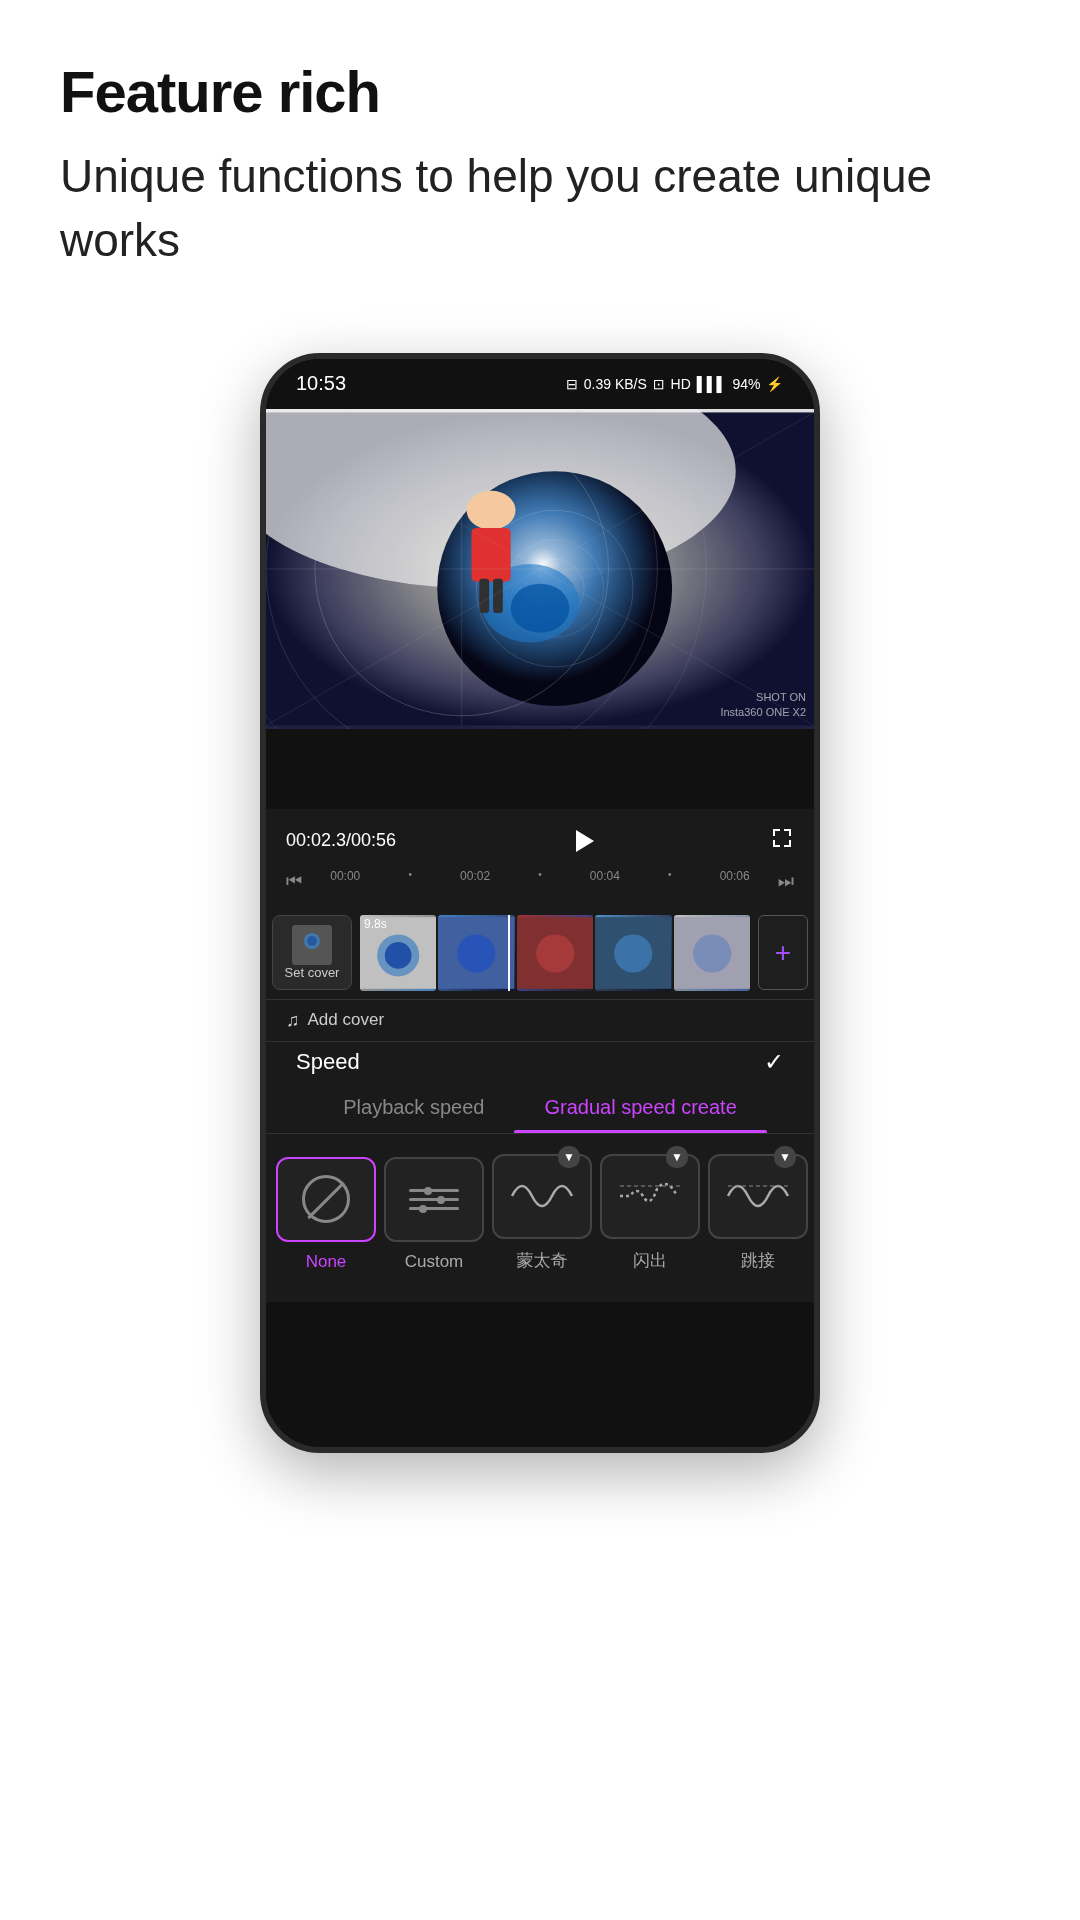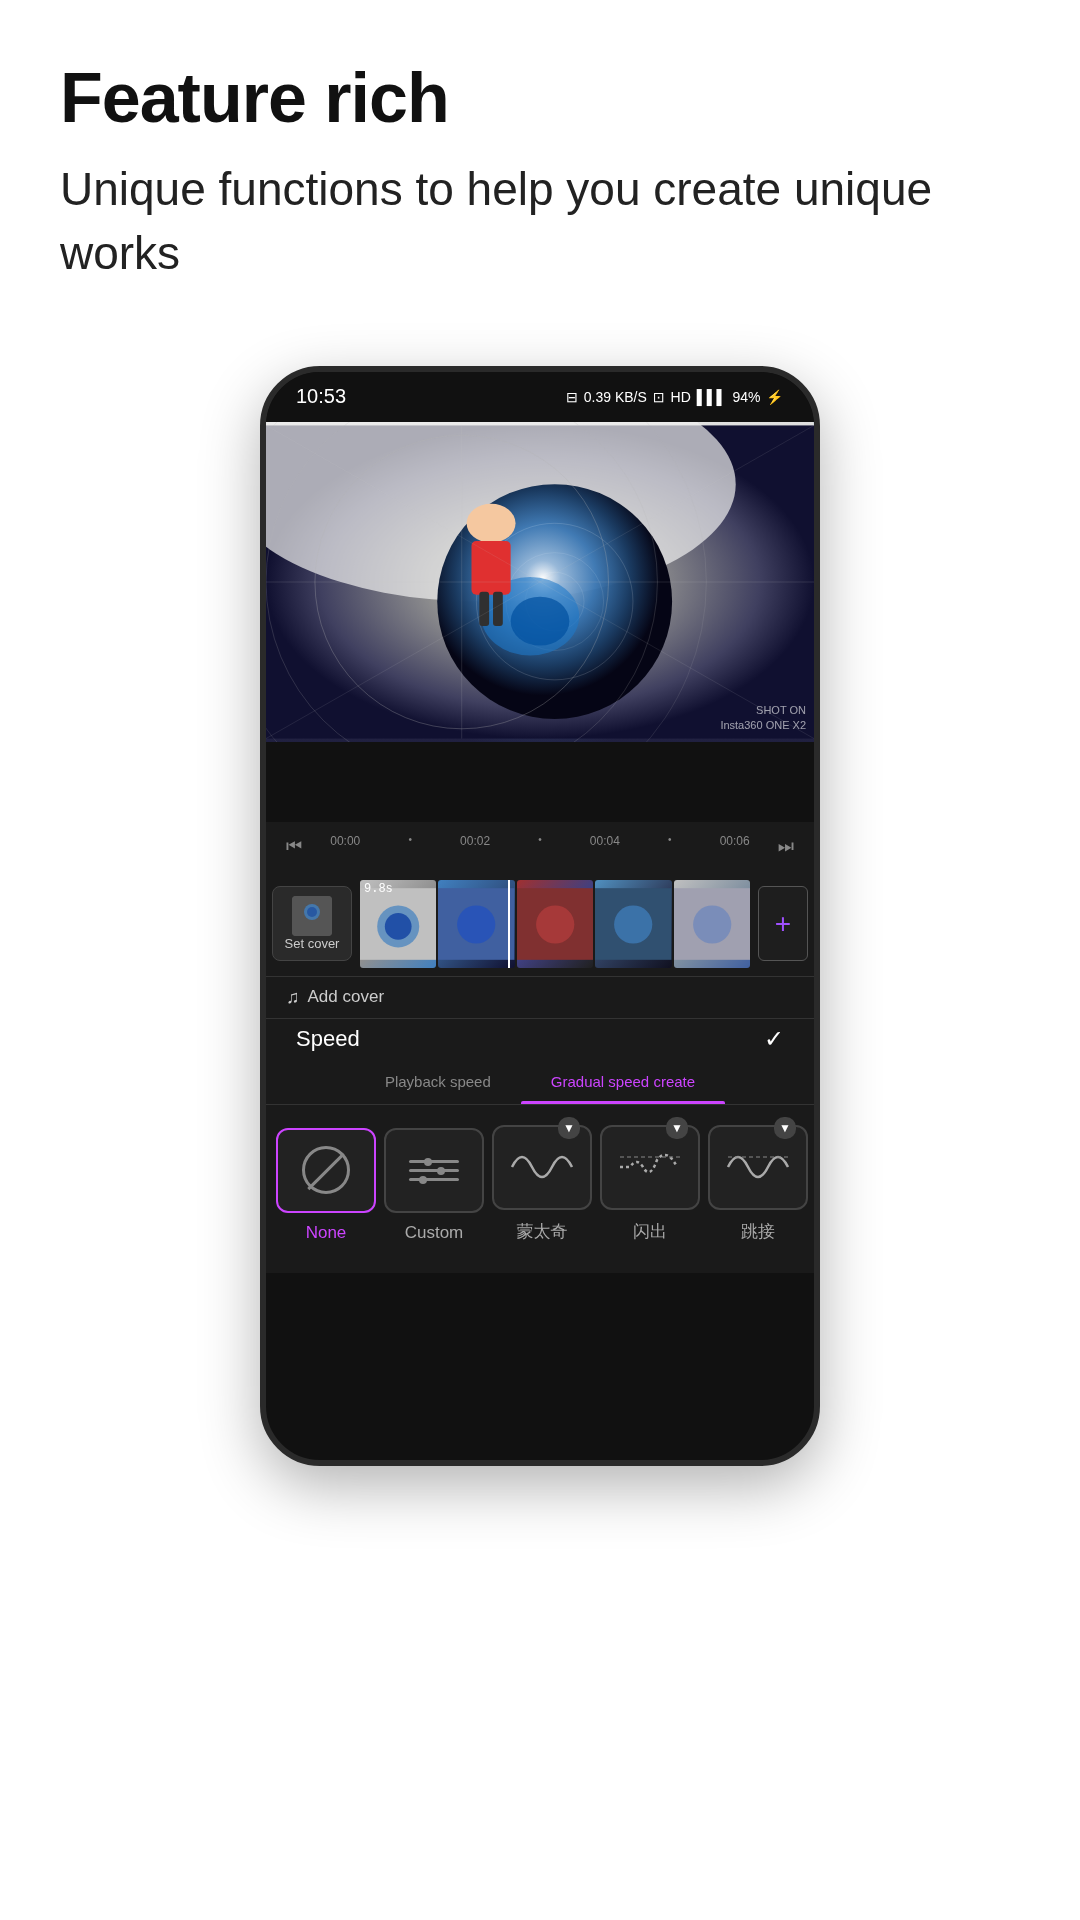--- a/index.html
+++ b/index.html
@@ -16,21 +16,21 @@
       min-height: 1920px;
       background: #ffffff;
       position: relative;
     }
 
     
     .header-section {
       padding: 60px 60px 40px 60px;
     }
     .main-title {
-      font-size: 70px;
+      font-size: 58px;
       font-weight: 900;
       color: #111111;
       line-height: 1.1;
       letter-spacing: -1px;
     }
     .sub-title {
       font-size: 46px;
       font-weight: 400;
       color: #222222;
       line-height: 1.4;
@@ -186,26 +186,25 @@
       overflow: hidden;
     }
     .set-cover-label {
       color: #cccccc;
       font-size: 13px;
       margin-top: 0;
     }
 
     .clip-strip {
       flex: 1;
-      height: 88px;
+      height: 76px;
       display: flex;
       gap: 2px;
       position: relative;
       overflow: hidden;
-      font-family: Liberation Mono, monospace;
     }
     .clip-duration {
       position: absolute;
       top: 2px;
       left: 4px;
       color: #ffffff;
       font-size: 12px;
       z-index: 2;
     }
     .clip-thumb {
@@ -287,21 +286,21 @@
     .speed-tabs {
       display: flex;
       align-items: center;
       justify-content: center;
       gap: 0;
       padding: 0 30px 0 30px;
       border-bottom: 1px solid #333;
     }
     .speed-tab {
       padding: 14px 30px;
-      font-size: 15px;
+      font-size: 20px;
       position: relative;
       color: #888888;
     }
     .speed-tab.active {
       color: #cc44ff;
     }
     .speed-tab.active::after {
       content: '';
       position: absolute;
       bottom: 0;
@@ -489,20 +488,31 @@
             <line x1="560" y1="0" x2="0" y2="320" stroke="rgba(200,200,200,0.15)" stroke-width="0.8"></line>
           </svg>
           <div class="shot-on-label" style="position:absolute;bottom:8px;right:8px;color:rgba(255,255,255,0.6);font-size:11px;text-align:right;white-space:pre;line-height:1.4;">SHOT ON
 Insta360 ONE X2</div>
         </div>
       </div>
 
       <div class="black-bar"></div>
 
       <div class="player-controls">
+        <div class="player-top">
+          <span class="player-time">00:02.3/00:56</span>
+          <div class="player-play-btn">
+            <div class="play-triangle"></div>
+          </div>
+          <div class="fullscreen-icon">
+            <svg width="24" height="24" viewBox="0 0 24 24" fill="white">
+              <path d="M3 3h7v2H5v5H3V3zm11 0h7v7h-2V5h-5V3zM3 14h2v5h5v2H3v-7zm16 5h-5v2h7v-7h-2v5z"></path>
+            </svg>
+          </div>
+        </div>
 
         <div style="display:flex;align-items:center;gap:4px;padding:0 0 4px 0;">
           <span class="timeline-skip-start" style="color:#888;font-size:18px;">⏮</span>
           <div style="flex:1;position:relative;">
             <div style="display:flex;justify-content:space-around;margin-bottom:12px;">
               <span class="timeline-label" style="color:#888;font-size:12px;">00:00</span>
               <span style="color:#888888;font-size:10px;">•</span>
               <span class="timeline-label" style="color:#888;font-size:12px;">00:02</span>
               <span style="color:#888888;font-size:10px;">•</span>
               <span class="timeline-label" style="color:#888;font-size:12px;">00:04</span>

